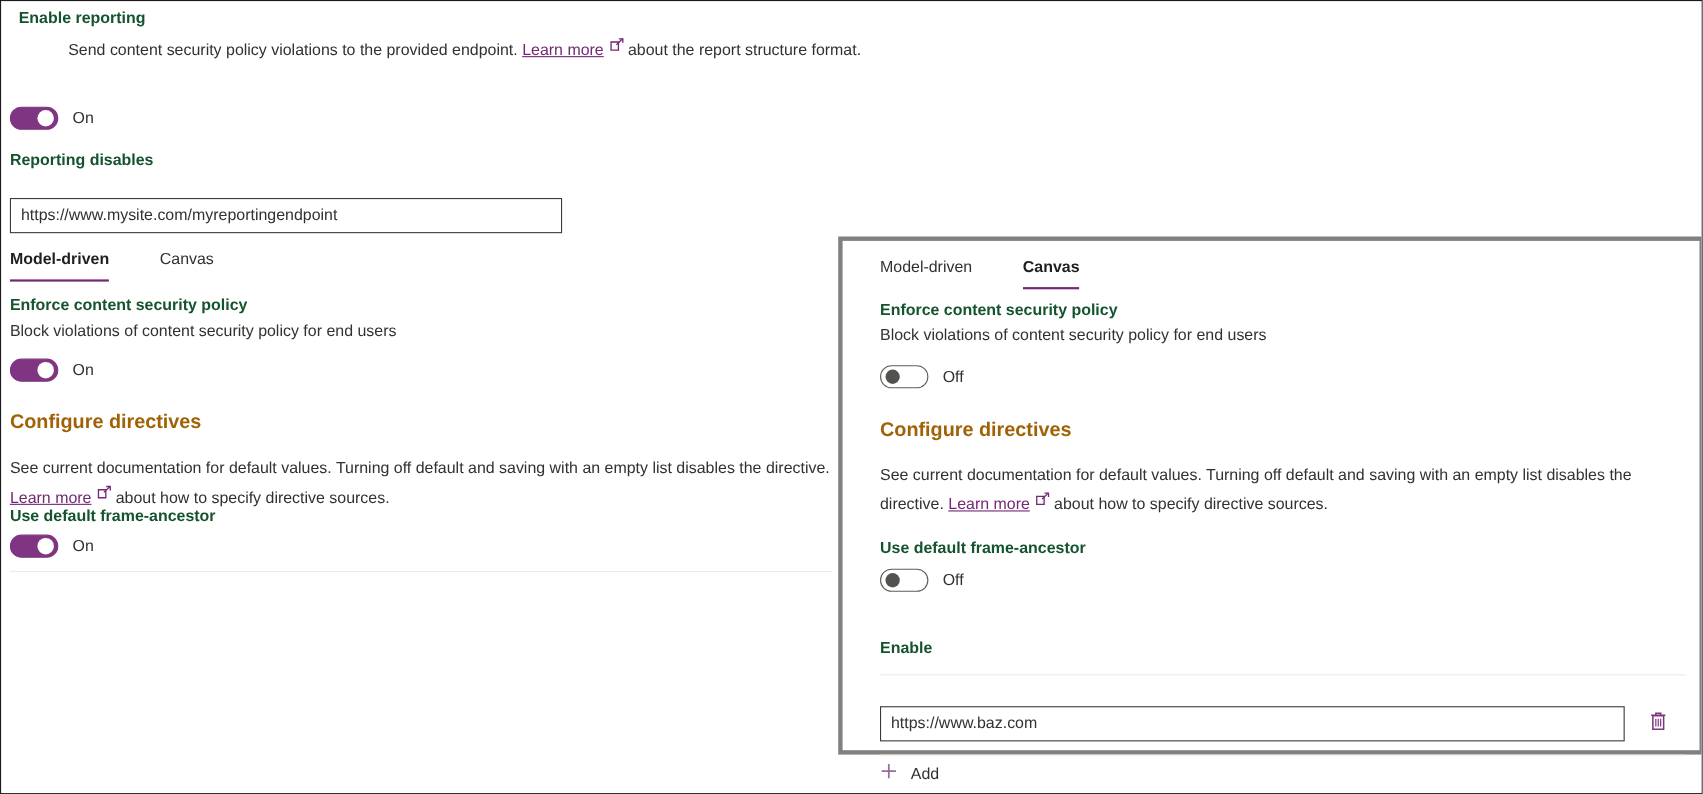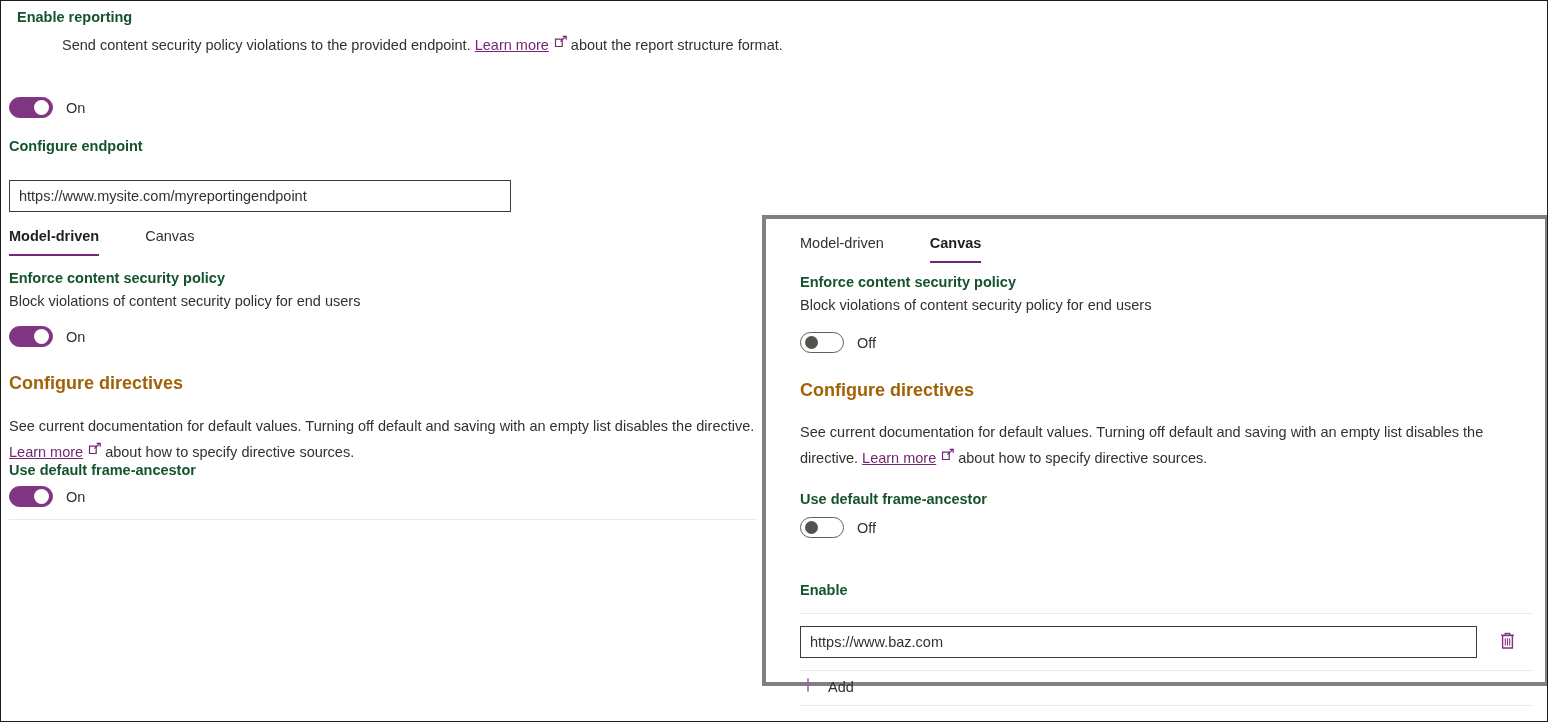--- a/index.html
+++ b/index.html
@@ -223,21 +223,21 @@
     </div>
 
     <div class="toggle-row" style="position:absolute; left:8px; top:96px;">
       <div class="switch on">
         <span class="knob"></span>
       </div>
       <span class="switch-label">On</span>
     </div>
 
     <div style="position:absolute; left:8px; top:135px;">
-      <div class="section-label">Configure endpoint</div>
+      <div class="section-label">Reporting disables</div>
       <input class="textfield" style="width: 502px; margin-top: 24px;" type="text" value="https://www.mysite.com/myreportingendpoint">
     </div>
 
     <div class="tabs" style="position:absolute; left:8px; top:225px;">
       <div class="tab selected">Model-driven</div>
       <div class="tab">Canvas</div>
     </div>
 
     <div style="position:absolute; left:8px; top:267px;">
       <div class="section-label">Enforce content security policy</div>
@@ -317,21 +317,21 @@
         <div class="switch off">
           <span class="knob"></span>
         </div>
         <span class="switch-label">Off</span>
       </div>
 
       <div style="margin-top:42px; margin-left:10px; width:733px;">
         <div class="section-label">Enable</div>
         <div class="divider" style="margin-top:13px;"></div>
 
-        <div class="source-row" style="margin-top:12px;">
+        <div class="source-row" style="margin-top:28px;">
           <input class="textfield" style="width: 677px;" type="text" value="https://www.baz.com">
           <div class="trash-btn">
             <span><svg width="17" height="19" viewBox="0 0 17 19">
                   <path d="M2 4.2 H15" stroke="#7f3582" stroke-width="1.4" fill="none"></path>
                   <path d="M6.3 4.2 V2.4 H10.7 V4.2" stroke="#7f3582" stroke-width="1.4" fill="none"></path>
                   <path d="M3.6 4.6 H13.4 V17 H3.6 Z" stroke="#7f3582" stroke-width="1.4" fill="none"></path>
                   <path d="M6.3 7.3 V14.4 M8.5 7.3 V14.4 M10.7 7.3 V14.4" stroke="#7f3582" stroke-width="1.1" fill="none"></path>
                 </svg></span>
           </div>
         </div>

